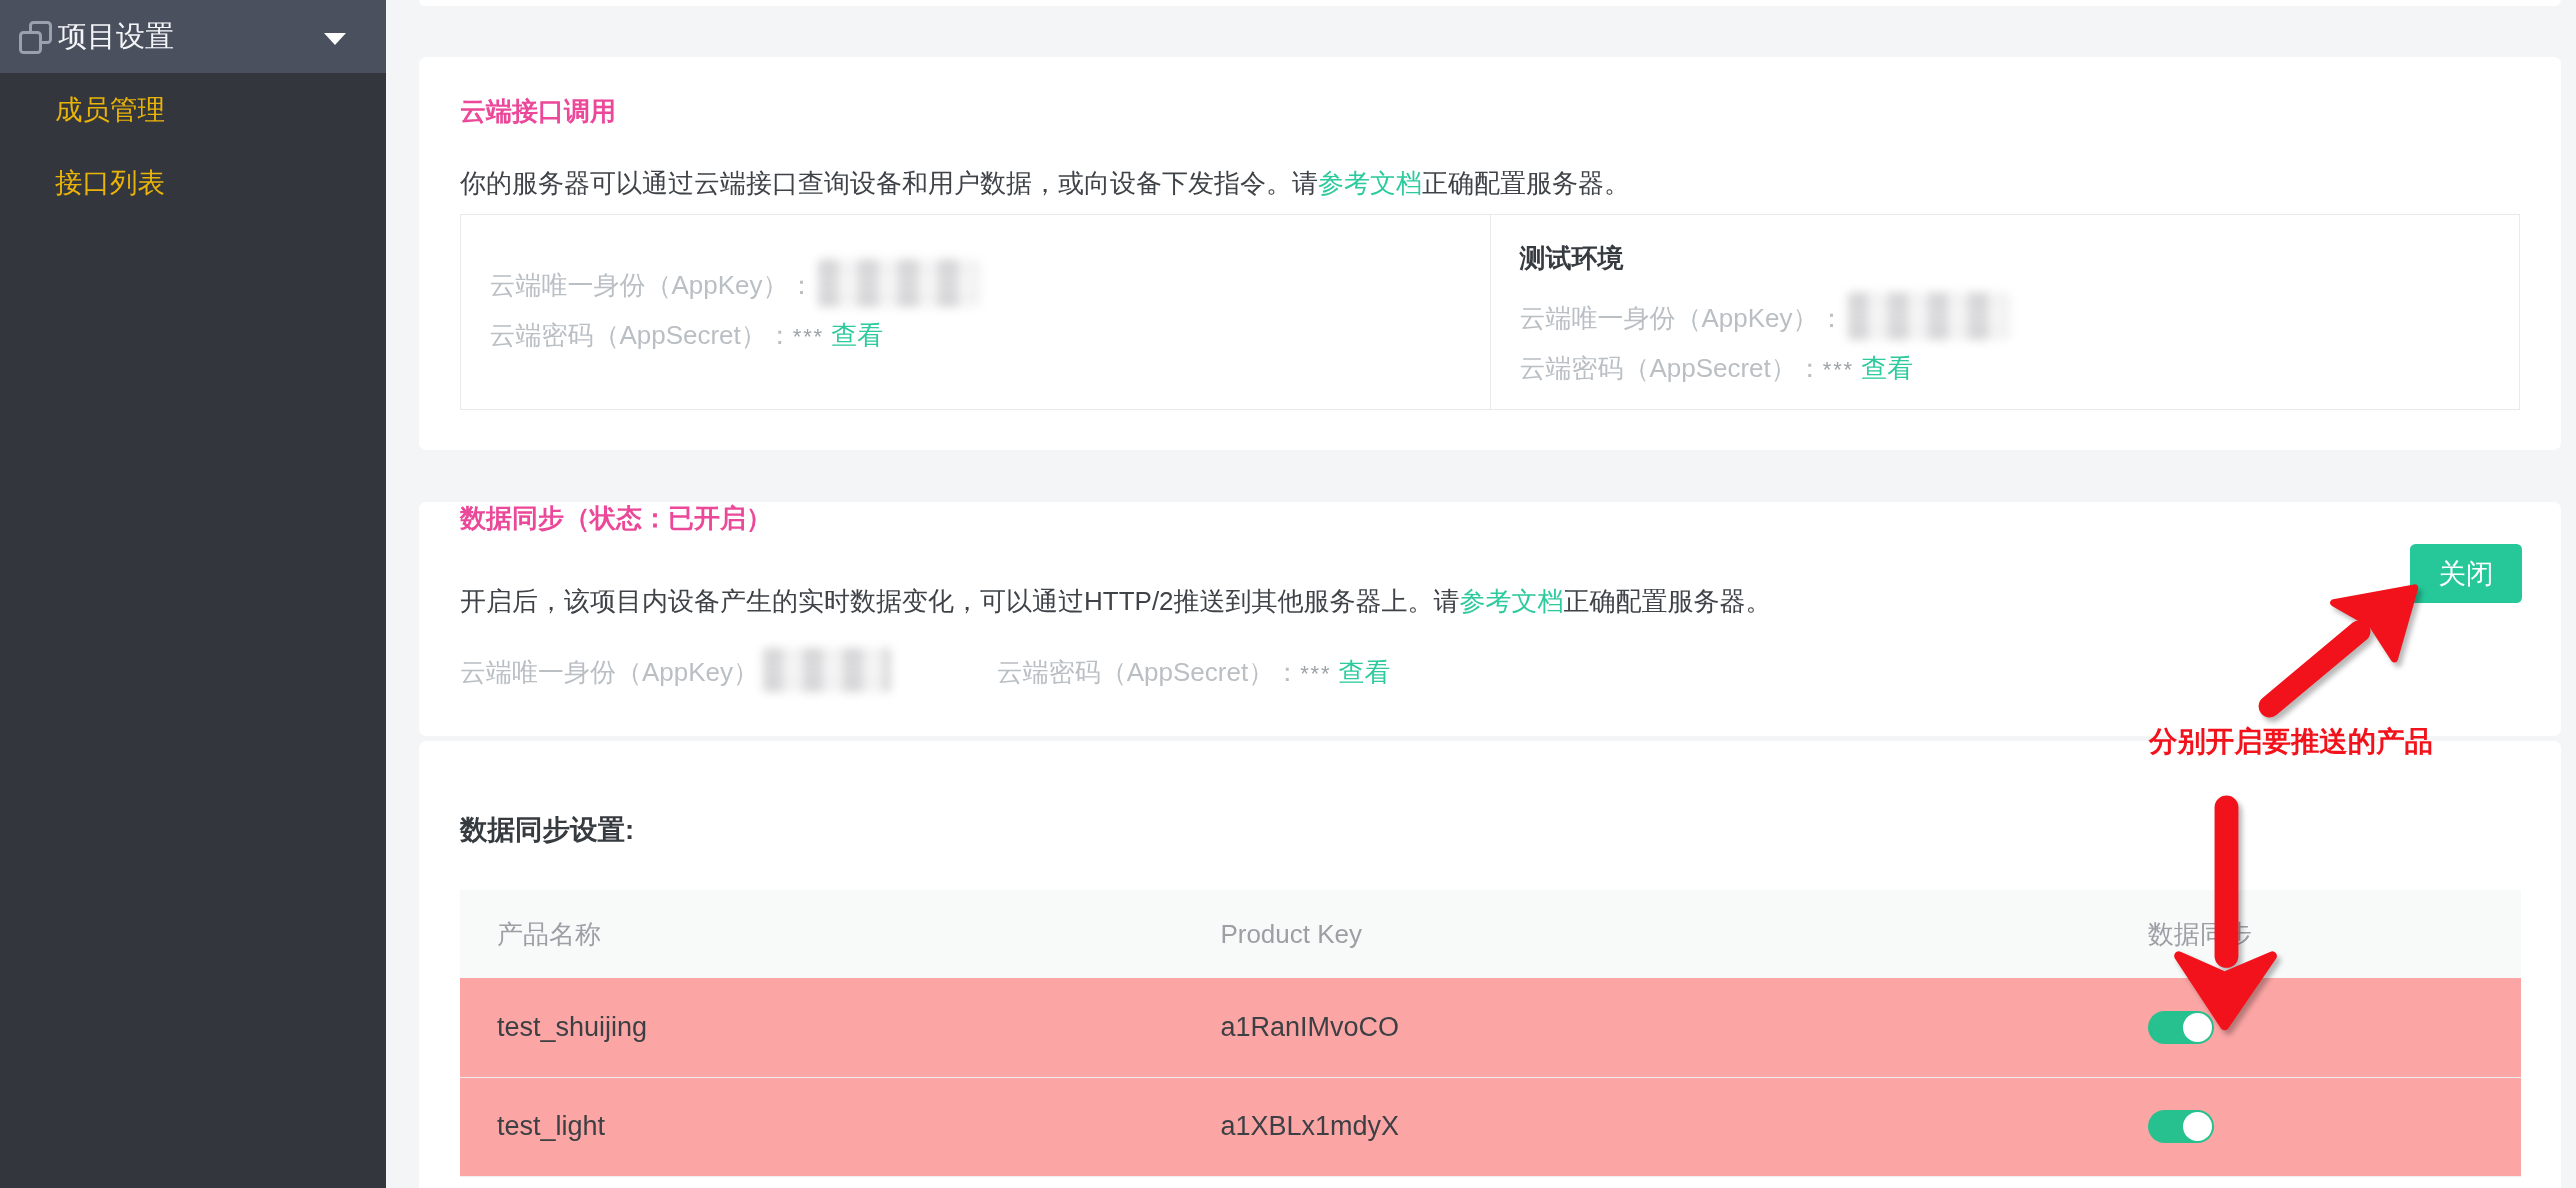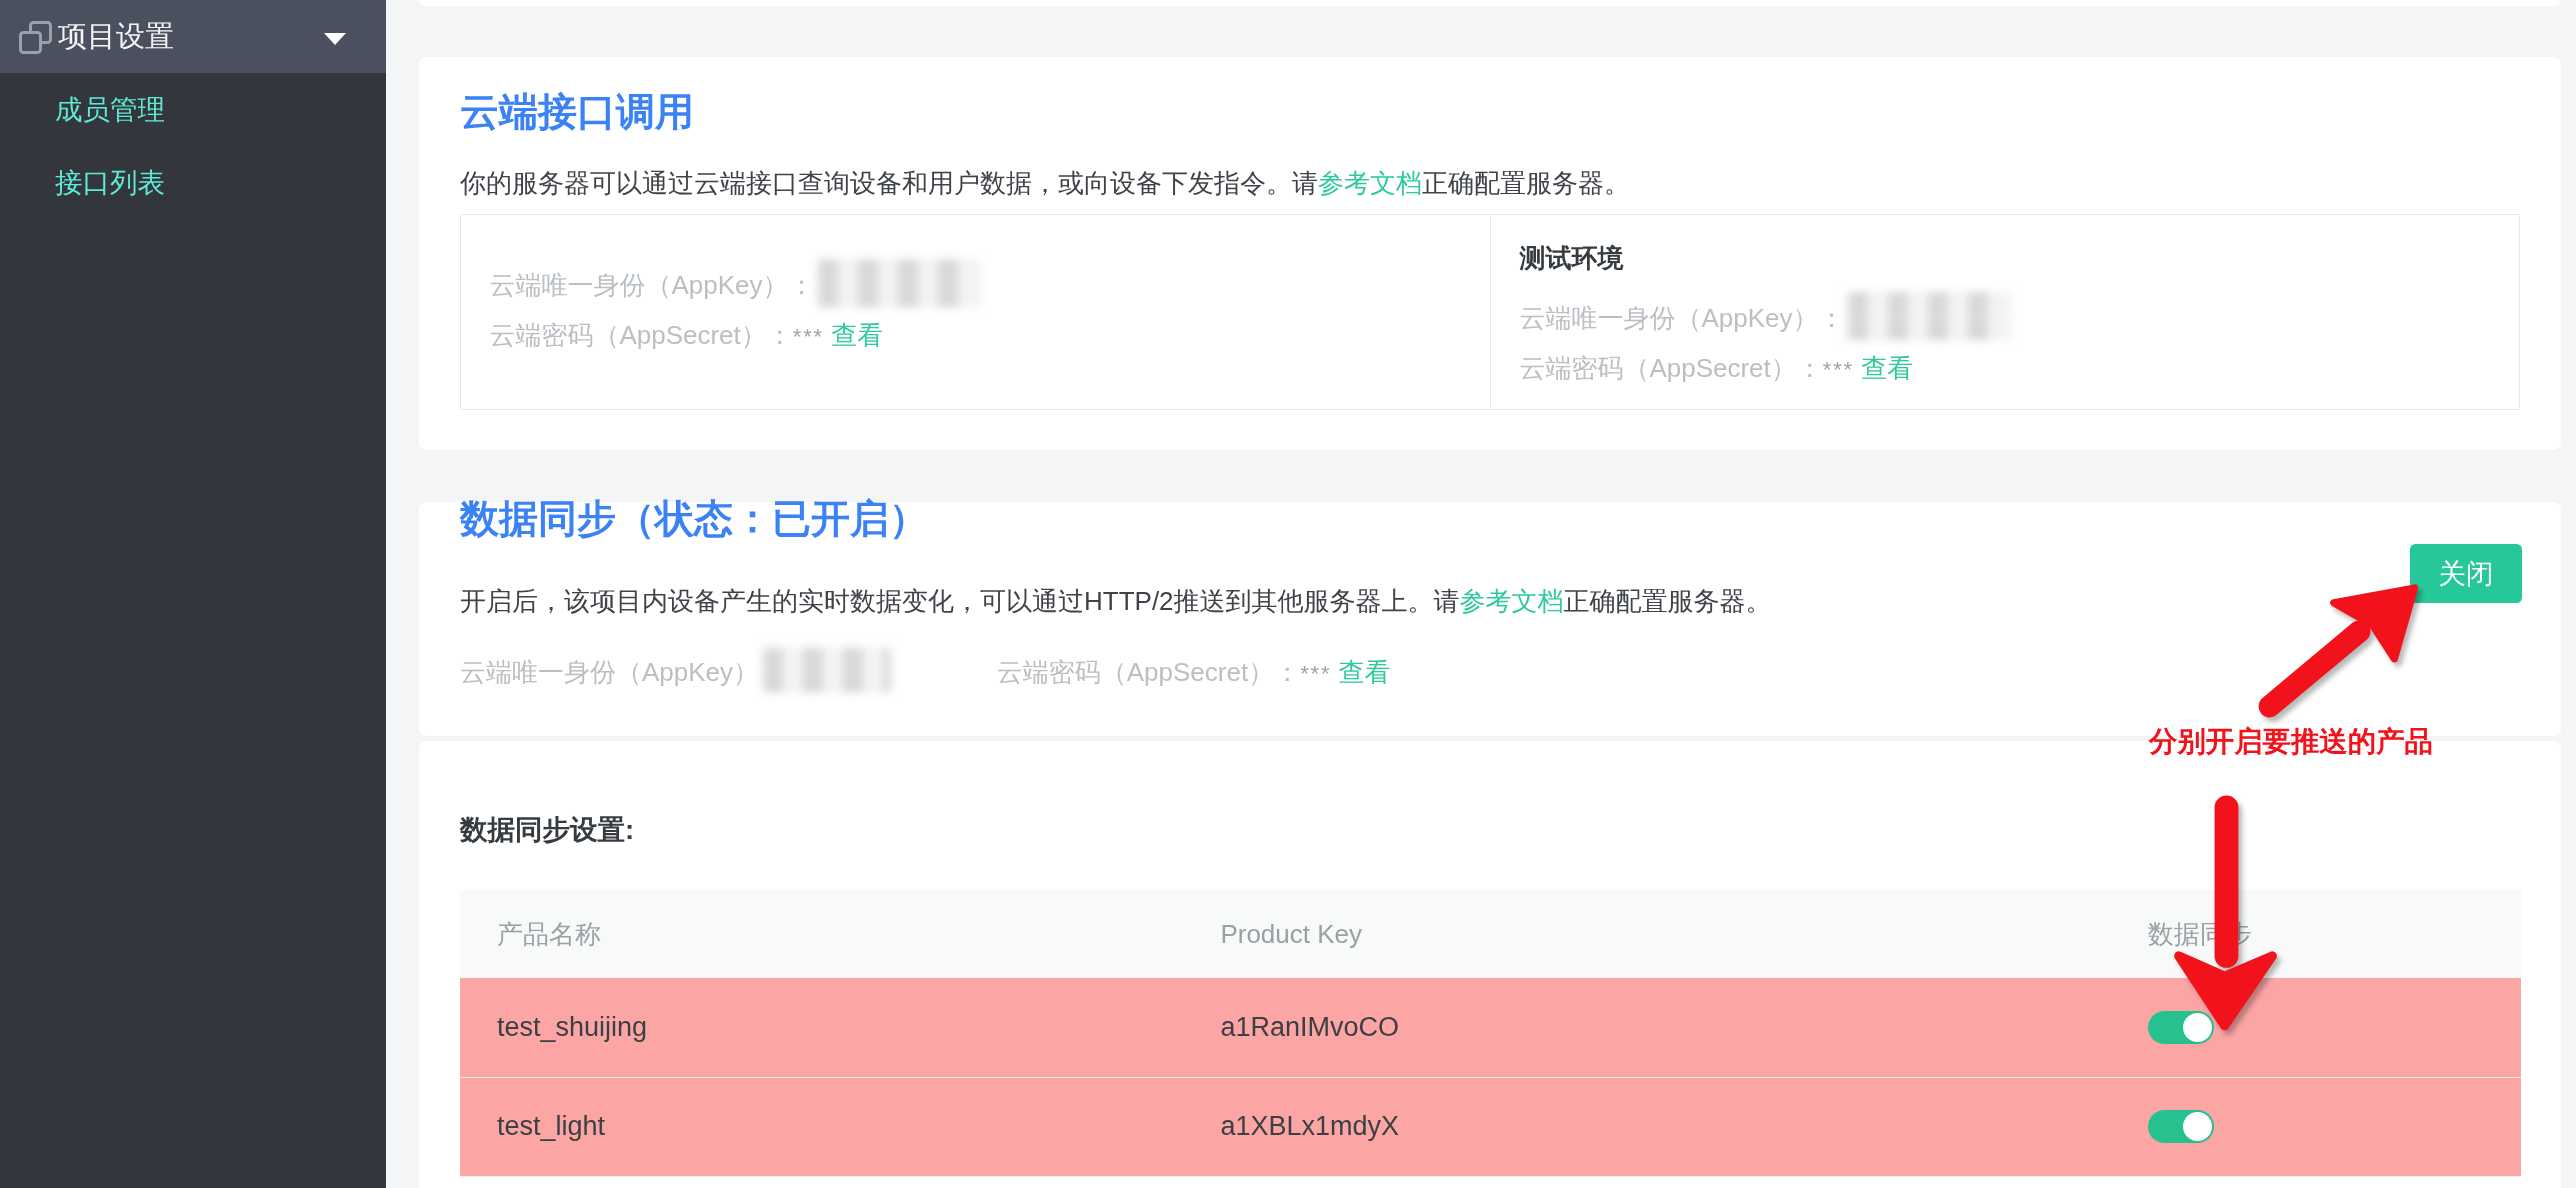--- a/index.html
+++ b/index.html
@@ -31,39 +31,39 @@
     position:absolute; left:0; bottom:0; width:23px; height:23px;
     border:3.7px solid #9aa1ad; border-radius:4.6px; background:#4a505e;
   }
   .caret-down {
     position:absolute; right:40px; top:33px; width:0; height:0;
     border-left:11px solid transparent; border-right:11px solid transparent;
     border-top:12px solid #ffffff;
   }
   .side-item {
     height:73px; line-height:73px; padding-left:55px;
-    color:#5eead4; font-size:27.5px; cursor:pointer;
+    color:#eab308; font-size:27.5px; cursor:pointer;
   }
   .side-item.active { background:#21c795; color:#ffffff; }
 
   
   .top-strip {
     position:absolute; left:419px; top:0; width:2142px; height:5.5px;
     background:#ffffff; border-radius:0 0 7.3px 7.3px;
   }
   .card {
     position:absolute; left:419px; width:2142px;
     background:#ffffff; border-radius:7.3px;
   }
   #card-cloud-api { top:57px;  height:393px; padding:0 41px; }
   #card-data-sync { top:502px; height:234px; padding:0 41px; }
   #card-sync-settings { top:741px; height:514px; padding:0 41px; }
 
   .card-title {
-    font-size:39px; font-weight:bold; color:#3b82f6; line-height:33px;
+    font-size:26px; font-weight:bold; color:#ec4899; line-height:33px;
   }
   #card-cloud-api .card-title { margin-top:38px; }
   #card-data-sync .card-title { }
 
   .card-desc {
     font-size:26px; color:#3f4348; line-height:31px;
   }
   #card-cloud-api .card-desc { margin-top:40px; }
   #card-data-sync .card-desc { margin-top:51px; }
 

